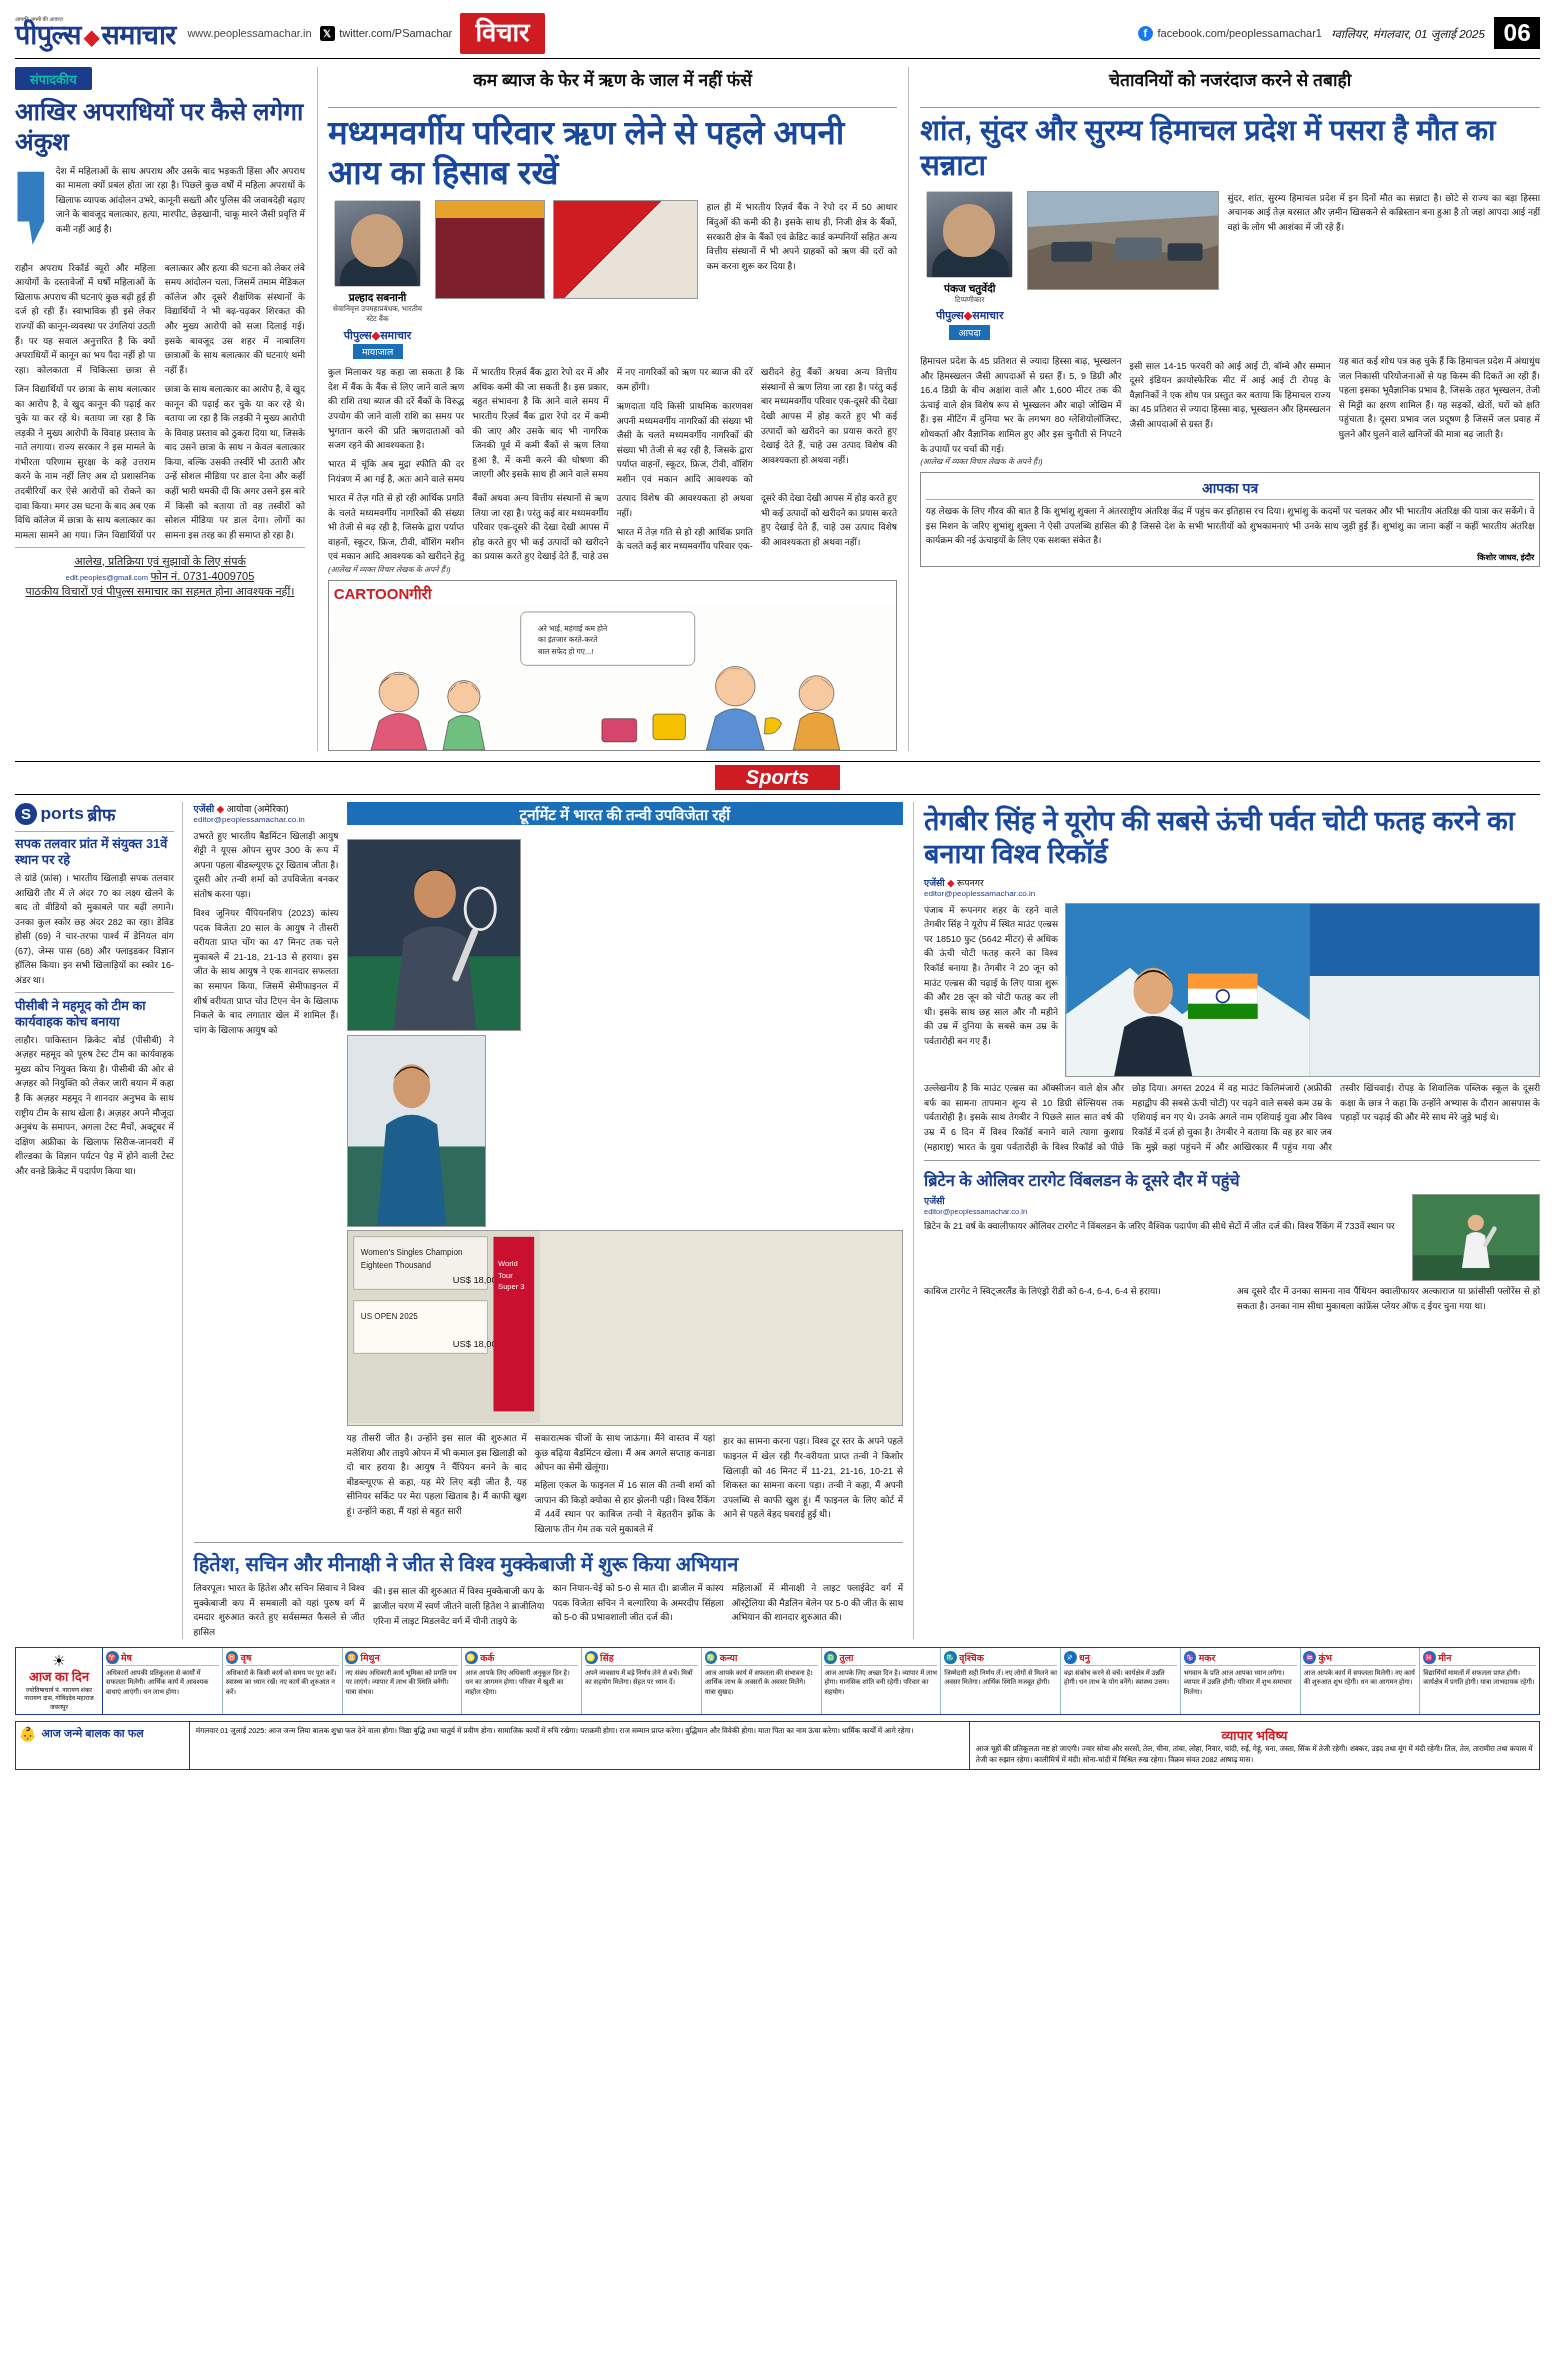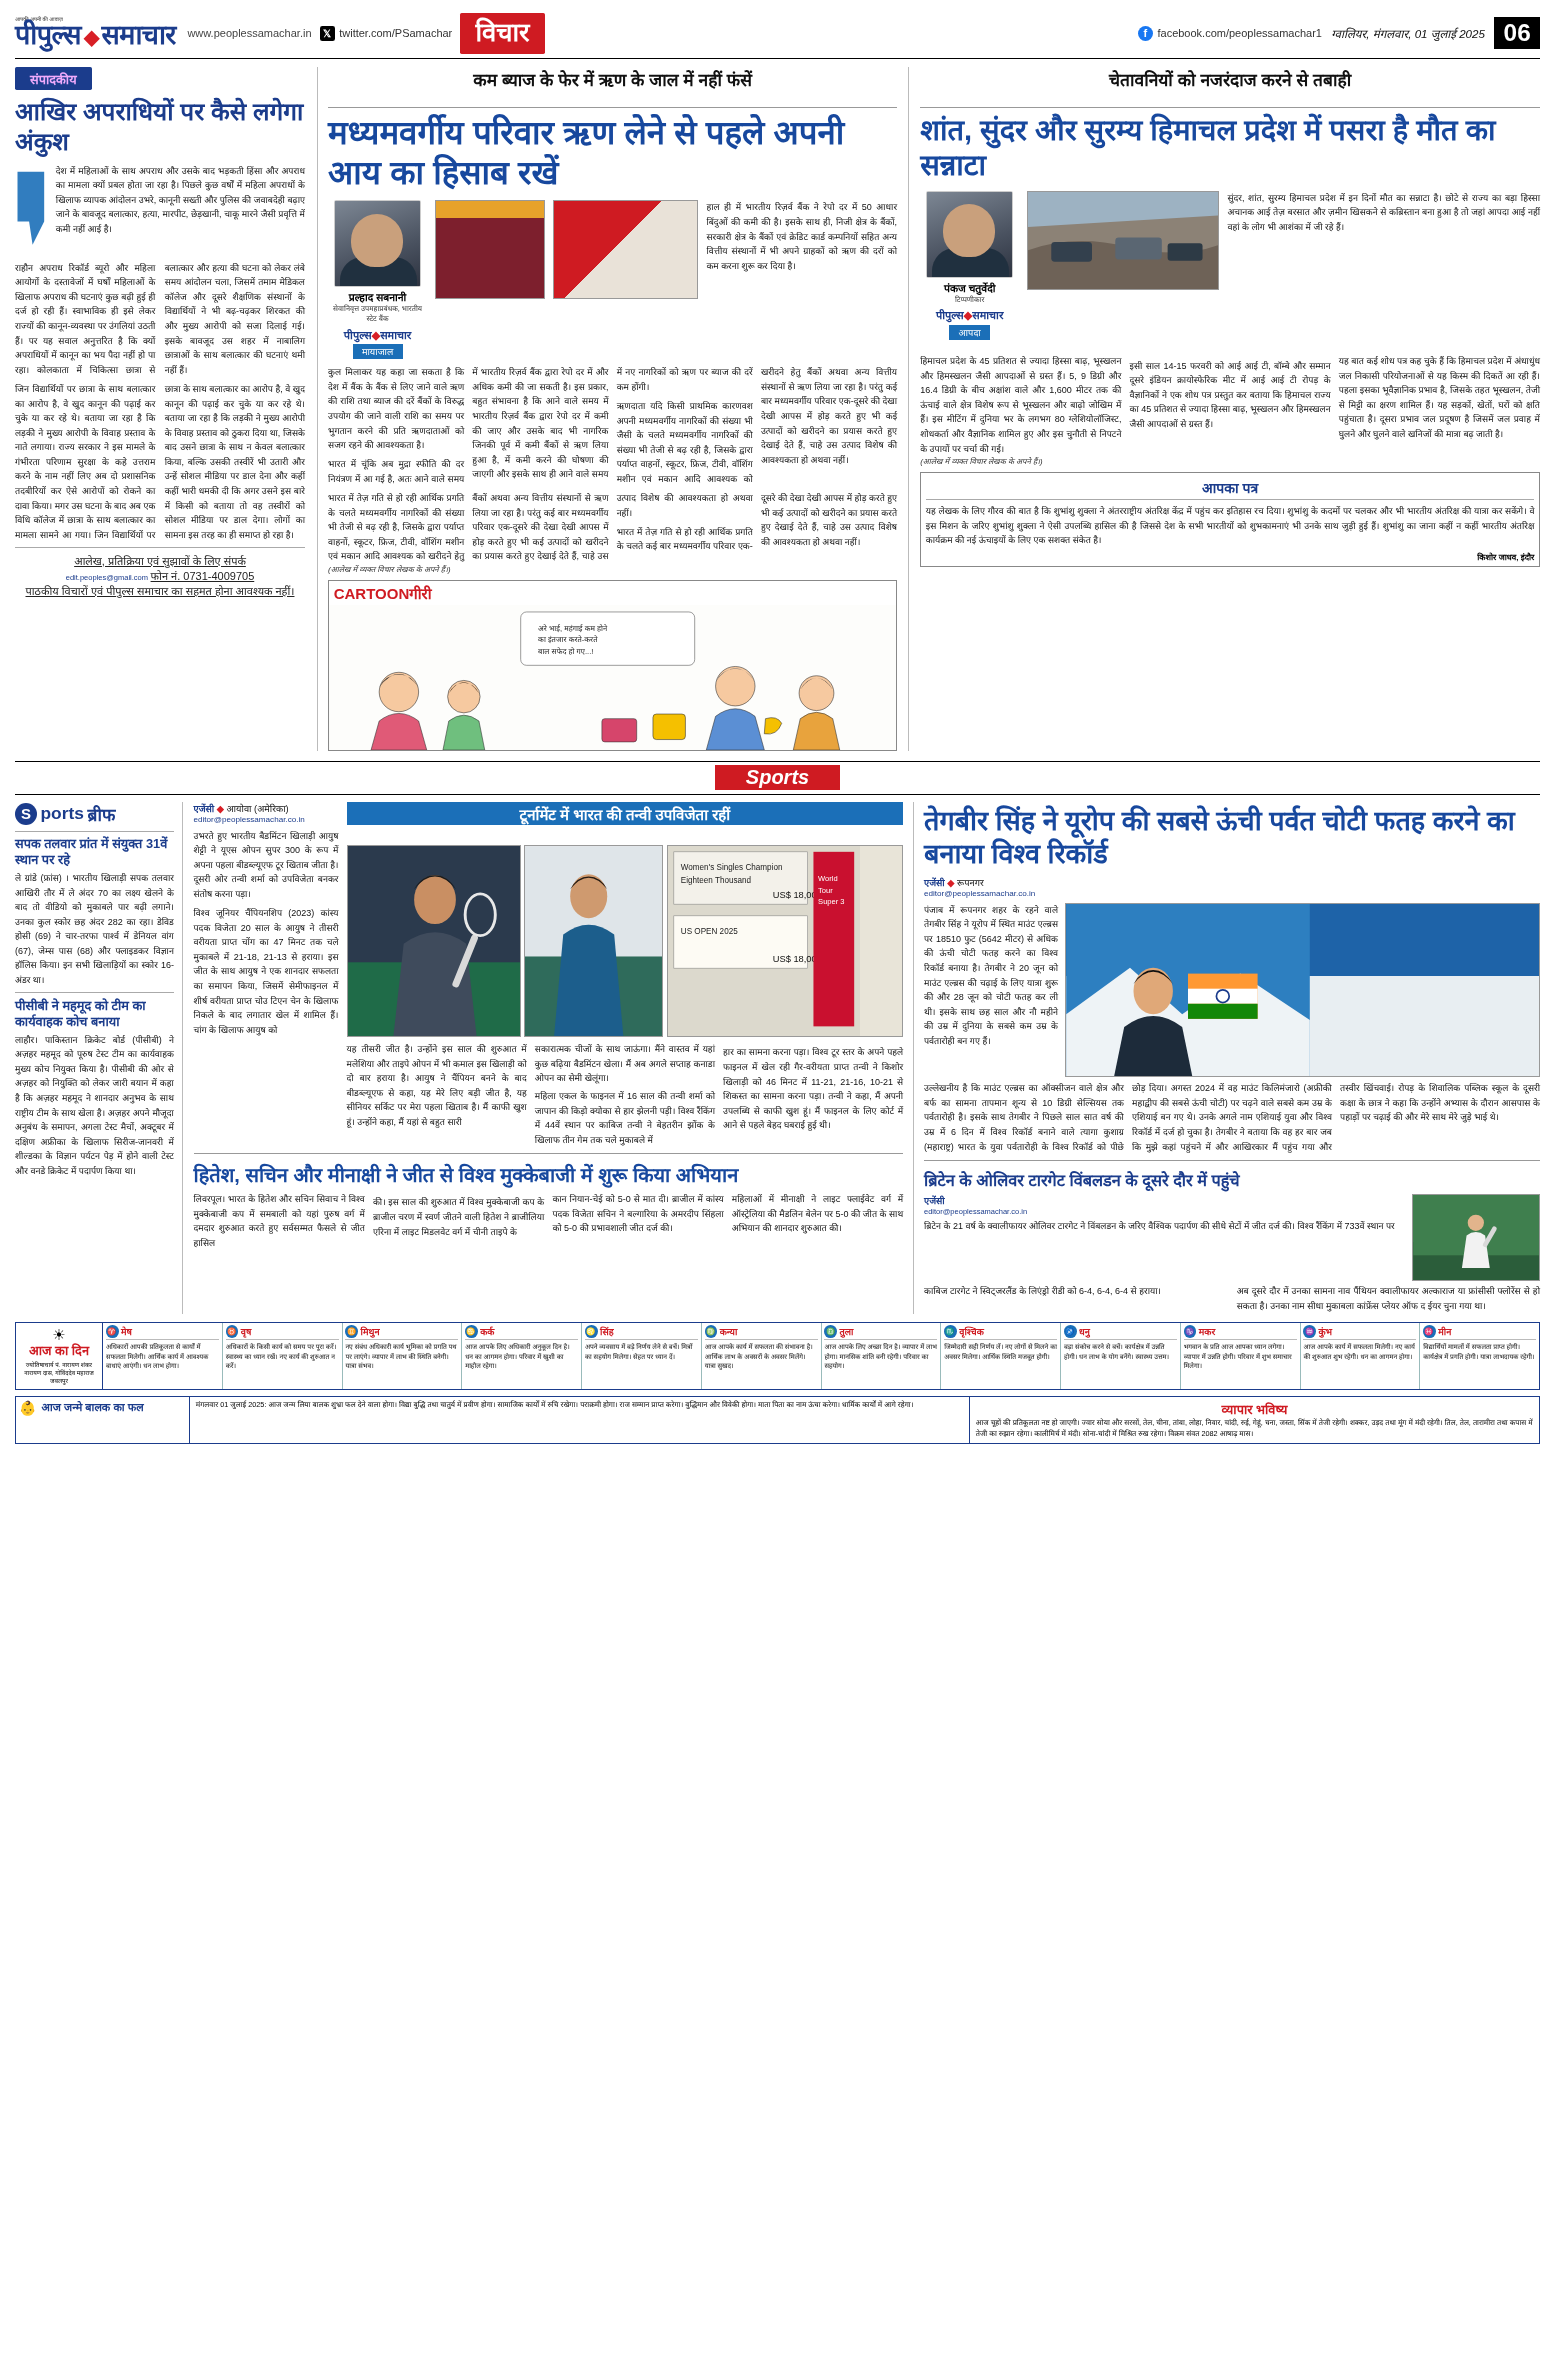--- a/index.html
+++ b/index.html
@@ -30,21 +30,21 @@
   .mh-right { margin-left:auto; display:flex; align-items:center; gap:9.3px; }
   .mh-date { font-size:11.6px; color:#111;font-style:italic; }
   .pageno { background:#000; color:#fff; font-size:24.4px; font-weight:bold; padding:2.3px 9.3px; }
 
   
   .top-wrap { display:flex; gap:11.6px; margin-top:8.1px; }
   .col-ed { width:290px; }
   .col-mid { width:592px; border-left:1.2px solid #bbb; border-right:1.2px solid #bbb; padding:0 10.5px; }
   .col-right { flex:1; }
 
-  .tag { display:inline-block; background:#1b3c8c; color:#f0abfc; font-size:12.8px; font-weight:bold;
+  .tag { display:inline-block; background:#1b3c8c; color:#14b8a6; font-size:12.8px; font-weight:bold;
          padding:2.3px 15px; border-radius:1.7px; }
 
   h1.edhead { font-size:24.4px; line-height:1.25; color:#1b3c8c; font-weight:bold; margin:7px 0 5.8px; }
   h1.midhead { font-size:33px; line-height:1.22; color:#17489e; font-weight:bold; margin:4.6px 0 7px; }
   h1.righthead { font-size:29px; line-height:1.22; color:#17489e; font-weight:bold; margin:4.6px 0 7px; }
   .kicker { font-size:17.4px; font-weight:bold; color:#111; text-align:center; border-bottom:0.6px solid #999; padding-bottom:16px; }
 
   .body-txt { font-size:9px; line-height:1.62; text-align:justify; color:#111; }
   .cols2 { column-count:2; column-gap:9.3px; }
   .cols3 { column-count:3; column-gap:8.1px; }
@@ -326,21 +326,21 @@
             <span>एजेंसी</span> <span style="color:#d81f26">◆</span>
             <span class="em">आयोवा (अमेरिका)</span>
           </div>
           <div style="font-size:8.1px;color:#1b3c8c">editor@peoplessamachar.co.in</div>
           <div class="body-txt" style="margin-top:4.6px">उभरते हुए भारतीय बैडमिंटन खिलाड़ी आयुष शेट्टी ने यूएस ओपन सुपर 300 के रूप में अपना पहला बीडब्ल्यूएफ टूर खिताब जीता है। दूसरी ओर तन्वी शर्मा को उपविजेता बनकर संतोष करना पड़ा।</div>
           <div class="body-txt" style="margin-top:4.6px">विश्व जूनियर चैंपियनशिप (2023) कांस्य पदक विजेता 20 साल के आयुष ने तीसरी वरीयता प्राप्त चोंग का 47 मिनट तक चले मुकाबले में 21-18, 21-13 से हराया। इस जीत के साथ आयुष ने एक शानदार सफलता का समापन किया, जिसमें सेमीफाइनल में शीर्ष वरीयता प्राप्त चोउ टिएन चेन के खिलाफ निकले के बाद लगातार खेल में शामिल हैं। चांग के खिलाफ आयुष को</div>
         </div>
 
         <div style="flex:1;">
           <div style="background:#1b6fb8;color:#fff;font-size:15px;font-weight:bold;text-align:center;padding:1.7px 0;">टूर्नामेंट में भारत की तन्वी उपविजेता रहीं</div>
-          <div style="display:flex; gap:3.5px; margin-top:20px;">
+          <div style="display:flex; gap:3.5px; margin-top:14px;flex-direction:column;">
             <div class="photo ph-badm1" style="width:174px;height:192px;">
               <svg width="174" height="192" viewBox="0 0 300 330">
                 <rect width="300" height="330" fill="#2b3a4d"></rect>
                 <rect y="200" width="300" height="130" fill="#1f6b48"></rect>
                 <ellipse cx="150" cy="92" rx="36" ry="42" fill="#c98f63"></ellipse>
                 <path d="M114 74 q36 -44 72 0 q-14 -24 -36 -24 q-22 0 -36 24z" fill="#1b1b1b"></path>
                 <path d="M96 168 q54 -40 108 0 l18 162 H78z" fill="#3f4b5c"></path>
                 <rect x="196" y="150" width="12" height="96" rx="5" fill="#d9d9d9" transform="rotate(22 202 198)"></rect>
                 <ellipse cx="228" cy="118" rx="26" ry="36" fill="none" stroke="#e8e8e8" stroke-width="5"></ellipse>
               </svg>

